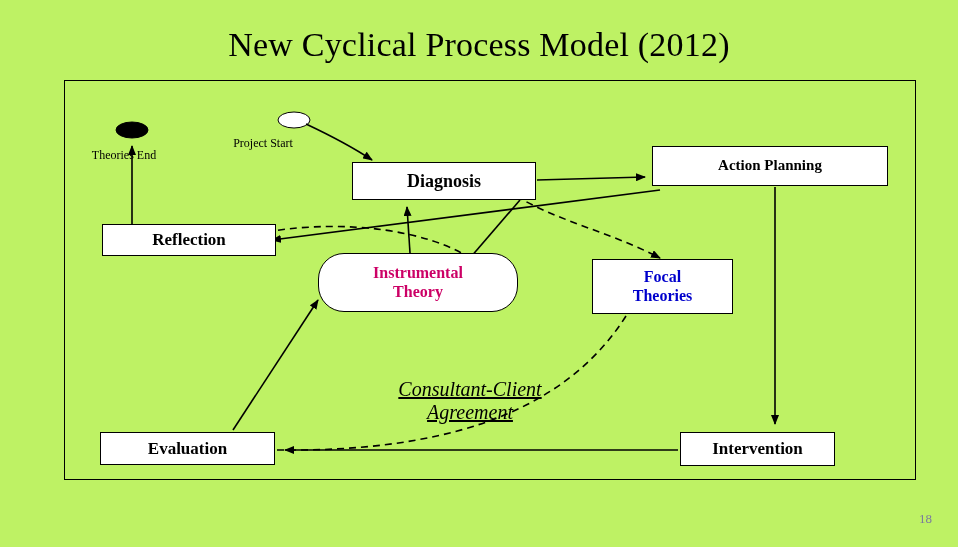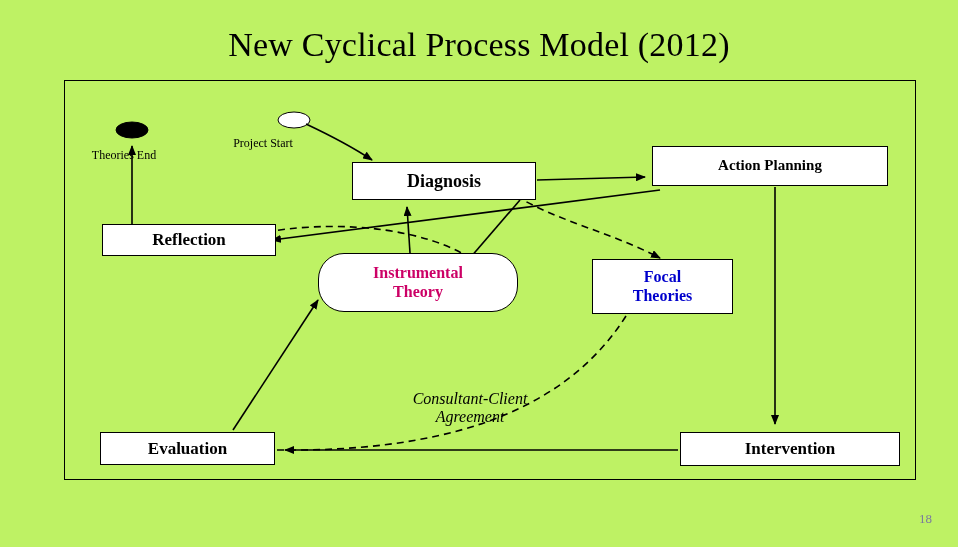--- a/index.html
+++ b/index.html
@@ -83,34 +83,34 @@
   }
   #node-focal {
     left: 592px; top: 259px; width: 141px; height: 55px;
     font-size: 16px; font-weight: bold; color: #0000CC;
   }
   #node-evaluation {
     left: 100px; top: 432px; width: 175px; height: 33px;
     font-size: 17px; font-weight: bold;
   }
   #node-intervention {
-    left: 680px; top: 432px; width: 220px; height: 34px;
+    left: 680px; top: 432px; width: 155px; height: 34px;
     font-size: 17px; font-weight: bold;
   }
   #label-project-end {
     left: 76px; top: 109px; width: 96px;
     font-size: 12px;
   }
   #label-project-start {
     left: 196px; top: 97px; width: 134px;
     font-size: 12px;
   }
   #label-consultant {
-    left: 380px; top: 350px; width: 180px;
-    font-size: 16px; font-style: italic;
+    left: 380px; top: 338px; width: 180px;
+    font-size: 20px; font-style: italic; text-decoration: underline;
   }
   #page-number {
     position: absolute;
     right: 26px;
     top: 511px;
     font-family: "Liberation Serif", serif;
     font-size: 13px;
     color: #7b7b9e;
   }
 </style>

